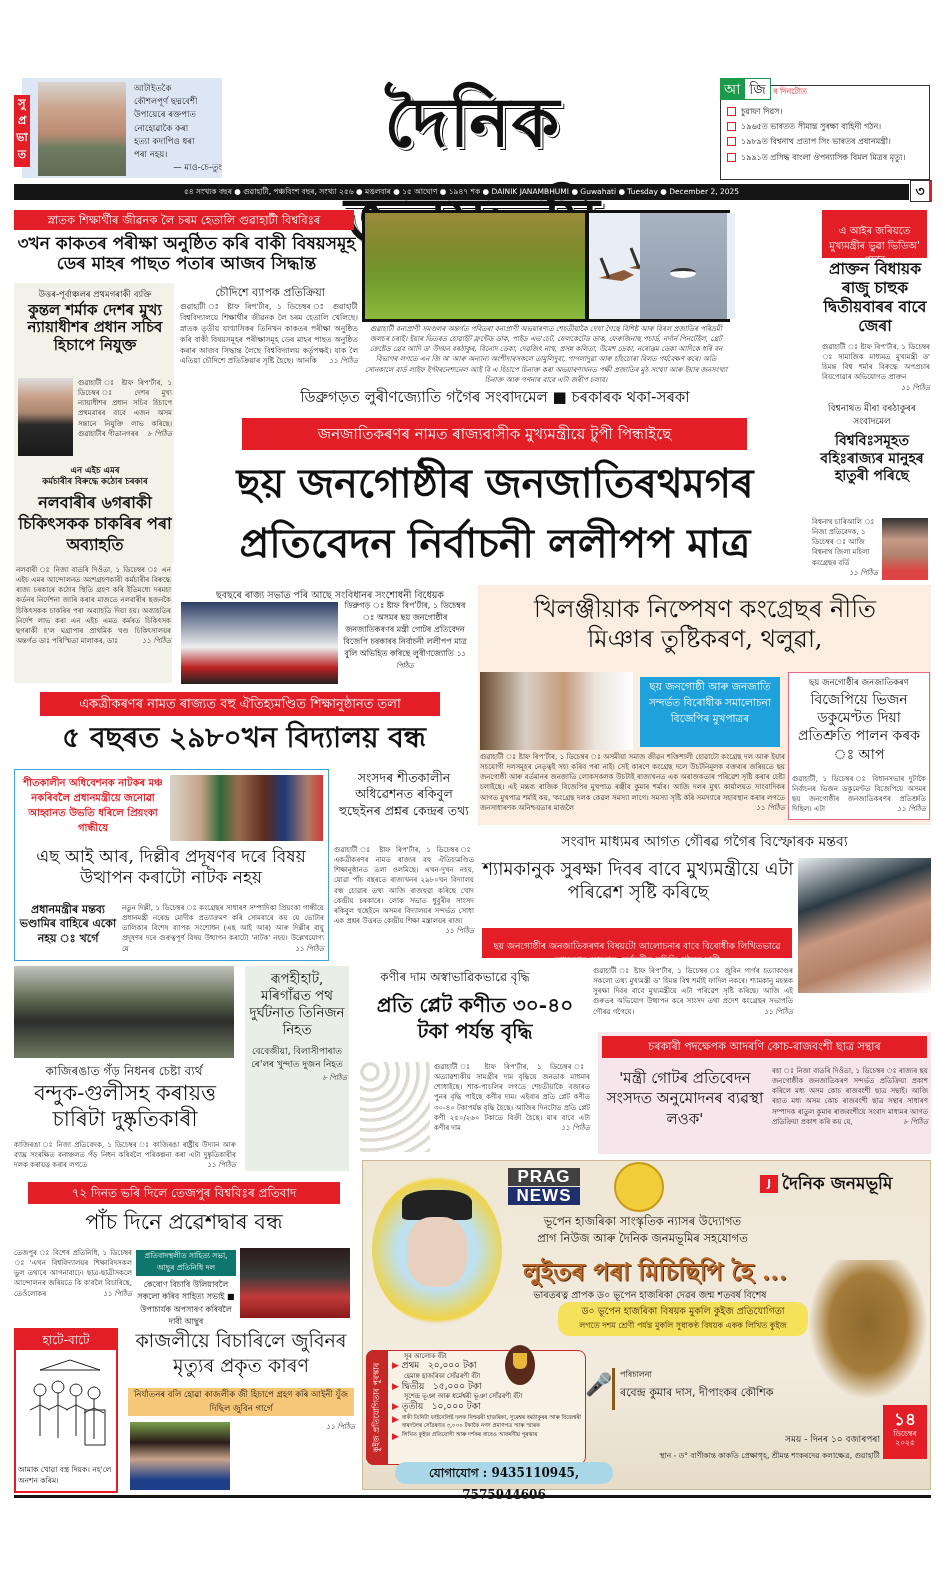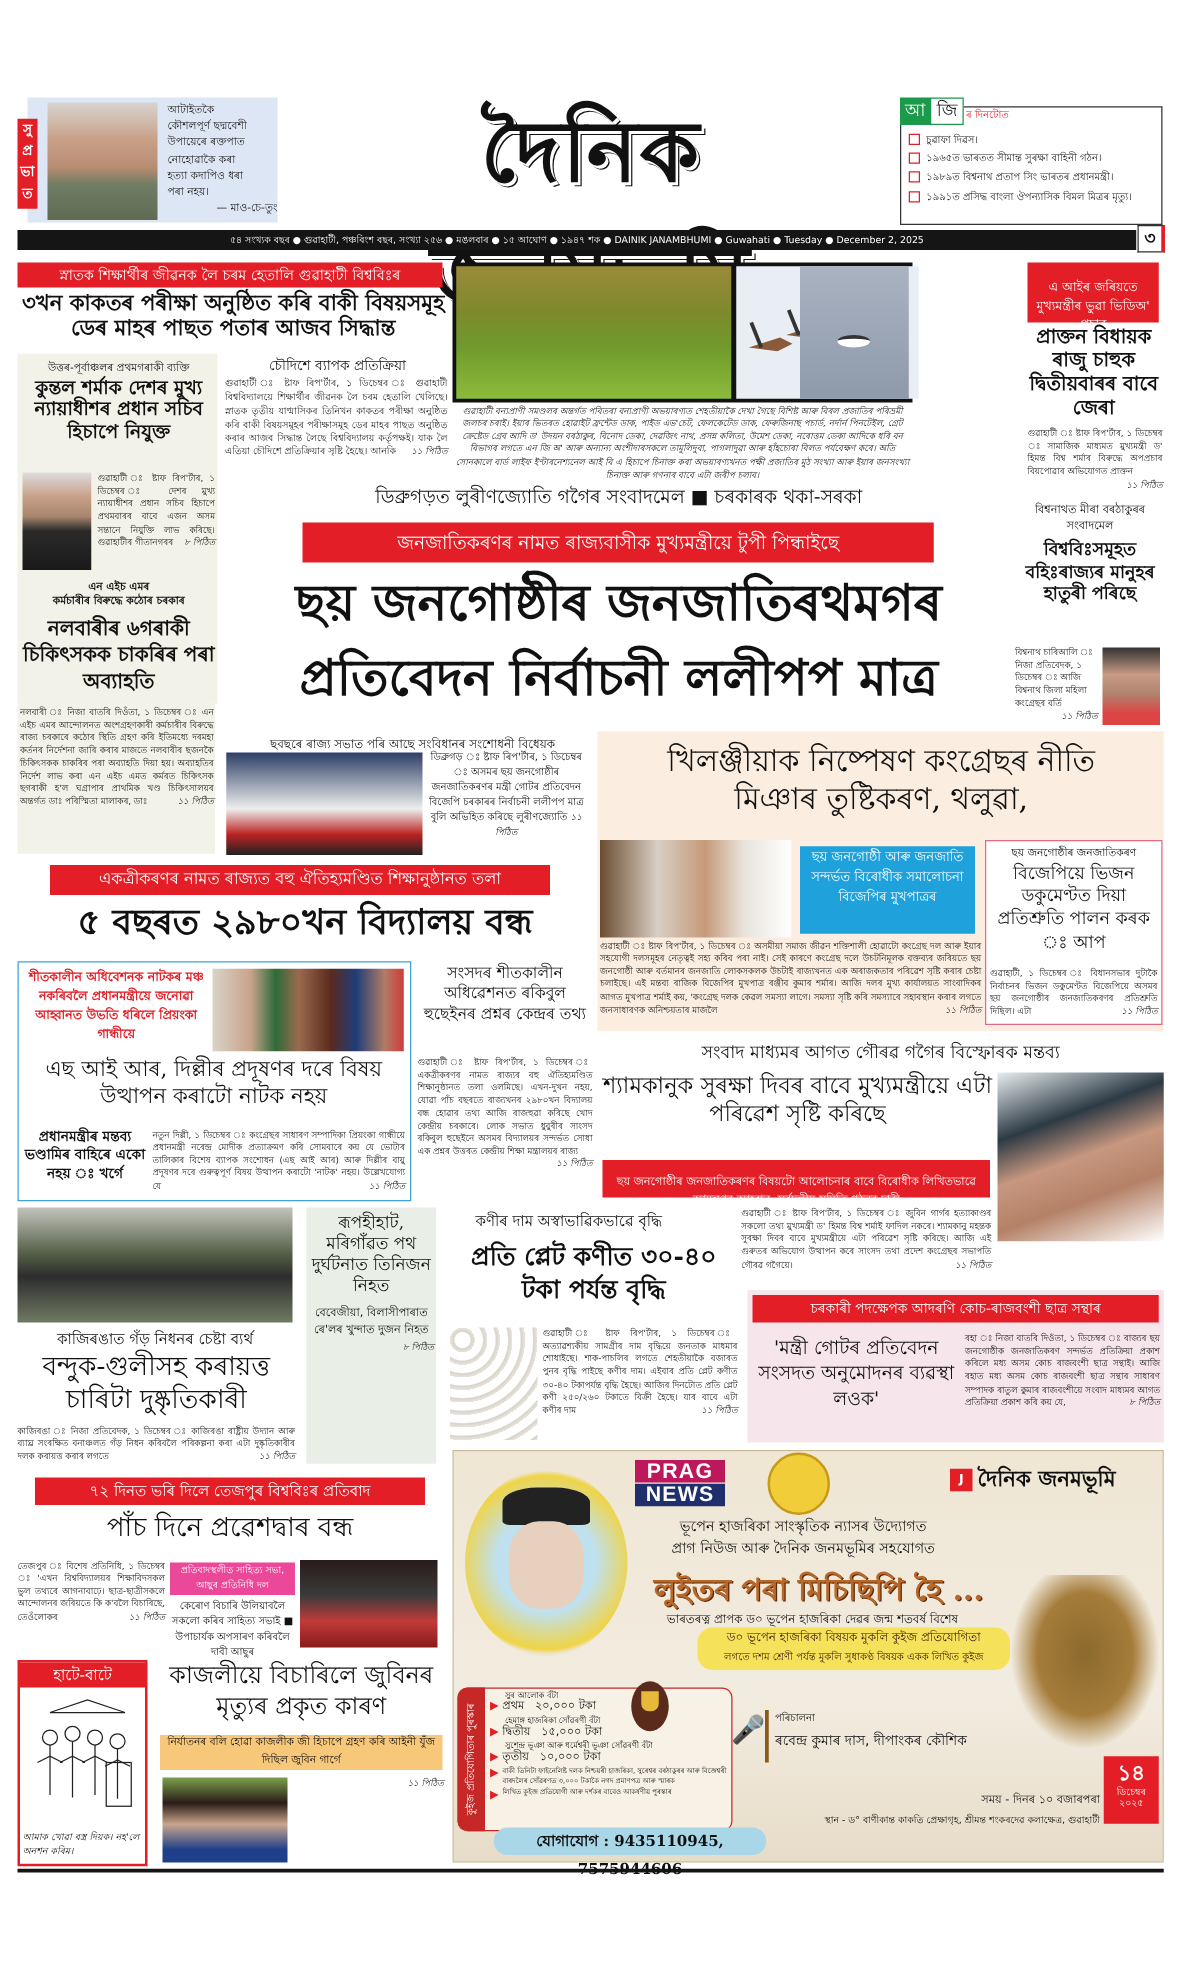--- a/index.html
+++ b/index.html
@@ -328,56 +328,56 @@
   <span>ৰহা ঃ নিজা বাতৰি দিওঁতা, ১ ডিচেম্বৰ ঃ ৰাজ্যৰ ছয় জনগোষ্ঠীক জনজাতিকৰণ সন্দৰ্ভত প্ৰতিক্ৰিয়া প্ৰকাশ কৰিলে মধ্য অসম কোচ ৰাজবংশী ছাত্ৰ সন্থাই। আজি ৰহাত মধ্য অসম কোচ ৰাজবংশী ছাত্ৰ সন্থাৰ সাধাৰণ সম্পাদক ৰাতুল কুমাৰ ৰাজবংশীয়ে সংবাদ মাধ্যমৰ আগত প্ৰতিক্ৰিয়া প্ৰকাশ কৰি কয় যে,</span>
   <span class="cont">৮ পিঠিত</span>
 </div>
 
 <div class="abs redband" style="left:28px;top:1182px;width:312px;height:22px;font-size:12px;line-height:22px">৭২ দিনত ভৰি দিলে তেজপুৰ বিশ্ববিঃৰ প্ৰতিবাদ</div>
 <div class="abs hl center" style="left:14px;top:1210px;width:340px;font-size:21px;font-weight:normal">পাঁচ দিনে প্ৰৱেশদ্বাৰ বন্ধ</div>
 <div class="abs body" style="left:14px;top:1248px;width:118px;font-size:7px">
   <span>তেজপুৰ ঃ বিশেষ প্ৰতিনিধি, ১ ডিচেম্বৰ ঃ 'এখন বিশ্ববিদ্যালয়ৰ শিক্ষাবিদসকল ভুল তথ্যৰে আগনাবাঢ়ে। ছাত্ৰ-ছাত্ৰীসকলে আন্দোলনৰ জৰিয়তে কি ক'বলৈ বিচাৰিছে, তেওঁলোকৰ</span>
   <span class="cont">১১ পিঠিত</span>
 </div>
-<div class="abs center" style="left:136px;top:1250px;width:100px;height:26px;background:#ec4899;color:#fff;font-size:7.5px;line-height:1.55">প্ৰতিবাদস্থলীত সাহিত্য সভা, আছুৰ প্ৰতিনিধি দল</div>
+<div class="abs center" style="left:136px;top:1250px;width:100px;height:26px;background:#0f766e;color:#fff;font-size:7.5px;line-height:1.55">প্ৰতিবাদস্থলীত সাহিত্য সভা, আছুৰ প্ৰতিনিধি দল</div>
 <div class="abs center" style="left:136px;top:1279px;width:100px;font-size:8px;line-height:1.55">কেৰোণ বিচাৰি উলিয়াবলৈ সকলো কৰিব সাহিত্য সভাই ■ উপাচাৰ্যক অপসাৰণ কৰিবলৈ দাবী আছুৰ</div>
 <div class="abs photo" style="left:240px;top:1248px;width:110px;height:70px;background:linear-gradient(180deg,#2b1b1b 0%,#3a3a3a 40%,#c23a3a 70%,#8a1a1a 100%)"></div>
 
 <div class="abs" style="left:14px;top:1328px;width:104px;height:165px;border:2px solid #e41e26;background:#fff"></div>
 <div class="abs redband" style="left:16px;top:1330px;width:100px;height:20px;font-size:12px;line-height:20px">হাটে-বাটে</div>
 <div class="abs" style="left:20px;top:1355px;width:92px;height:105px">
   <svg width="92" height="105">
       <path d="M20 15 L50 5 L80 15 Z" fill="none" stroke="#222"></path>
       <g stroke="#222" fill="none">
         <circle cx="20" cy="35" r="6"></circle>
         <circle cx="38" cy="32" r="6"></circle>
         <circle cx="56" cy="35" r="6"></circle>
         <circle cx="74" cy="38" r="6"></circle>
         <path d="M20 41 v40 M38 38 v45 M56 41 v40 M74 44 v40"></path>
         <path d="M10 55 l10 -5 l10 5 M28 55 l10 -5 l10 5 M46 55 l10 -5 l10 5 M64 58 l10 -5 l10 5"></path>
         <rect x="65" y="55" width="20" height="35"></rect>
       </g>
     </svg>
 </div>
-<div class="abs" style="left:18px;top:1465px;width:98px;font-size:7.5px;font-style:italic;line-height:1.4">আমাক খোৱা বস্ত্ৰ দিয়ক। নহ'লে অনশন কৰিম।</div>
+<div class="abs" style="left:18px;top:1465px;width:98px;font-size:7.5px;line-height:1.4">আমাক খোৱা বস্ত্ৰ দিয়ক। নহ'লে অনশন কৰিম।</div>
 
 <div class="abs hl center" style="left:125px;top:1328px;width:232px;font-size:19px;font-weight:normal;line-height:1.3">কাজলীয়ে বিচাৰিলে জুবিনৰ মৃত্যুৰ প্ৰকৃত কাৰণ</div>
 <div class="abs center" style="left:128px;top:1388px;width:226px;height:28px;background:#f7c77a;font-size:8.5px;line-height:1.6">নিৰ্যাতনৰ বলি হোৱা কাজলীক জী হিচাপে গ্ৰহণ কৰি আইনী যুঁজ দিছিল জুবিন গাৰ্গে</div>
 <div class="abs photo" style="left:130px;top:1422px;width:100px;height:68px;background:linear-gradient(180deg,#7aa04a 0%,#2a1c18 30%,#c9a58b 55%,#1e3f8a 85%)"></div>
 <div class="abs body" style="left:235px;top:1422px;width:120px;font-size:7px">
   <span class="cont">১১ পিঠিত</span>
 </div>
 
 <div class="abs" style="left:362px;top:1160px;width:569px;height:330px;background:linear-gradient(180deg,#efe6d4 0%,#f2ece0 60%,#e7dcc8 100%);border:1px solid #c9b99a"></div>
 <div class="abs" style="left:372px;top:1175px;width:130px;height:150px;border-radius:50%;background:radial-gradient(circle,#bfe0ef 40%,#f0d447 70%,#efe6d4 74%)">
   <div class="abs" style="left:30px;top:15px;width:70px;height:30px;background:#222;border-radius:40% 40% 10% 10%"></div>
   <div class="abs" style="left:35px;top:42px;width:60px;height:70px;background:#e7d0bd;border-radius:40%"></div>
 </div>
 <div class="abs" style="left:508px;top:1168px;width:72px;height:38px;font-family:'Liberation Sans',sans-serif;font-weight:900;line-height:18px;text-align:center">
-  <div style="background:#be185d;color:#fff;font-size:17px;letter-spacing:1px">PRAG</div>
+  <div style="background:#404040;color:#fff;font-size:17px;letter-spacing:1px">PRAG</div>
   <div style="background:#1f2f6e;color:#fff;font-size:17px;letter-spacing:1px;margin-top:1px">NEWS</div>
 </div>
 <div class="abs" style="left:614px;top:1162px;width:50px;height:50px;border-radius:50%;background:#f2cd3a;border:2px solid #c79a1a"></div>
 <div class="abs" style="left:760px;top:1170px;width:170px;display:flex;align-items:center;gap:4px">
   <span style="display:inline-block;width:18px;height:18px;background:#e41e26;color:#fff;font-size:10px;text-align:center;line-height:18px;font-weight:bold">J</span>
   <span style="font-size:17px;font-weight:bold">দৈনিক জনমভূমি</span>
 </div>
 <div class="abs center" style="left:505px;top:1213px;width:275px;font-size:11.5px;line-height:1.45">
   <div>ভূপেন হাজৰিকা সাংস্কৃতিক ন্যাসৰ উদ্যোগত</div>
   <div>প্ৰাগ নিউজ আৰু দৈনিক জনমভূমিৰ সহযোগত</div>

